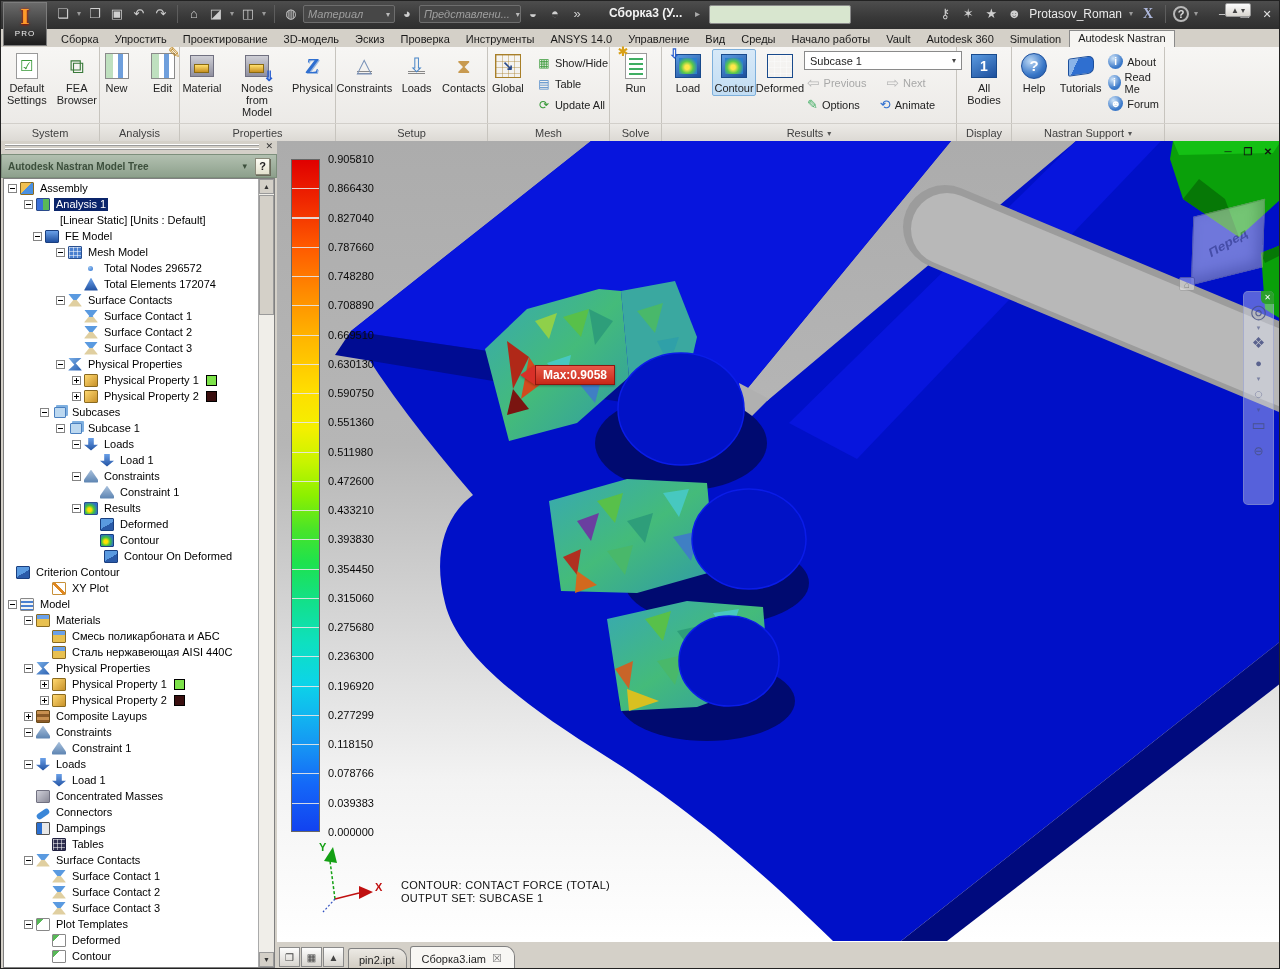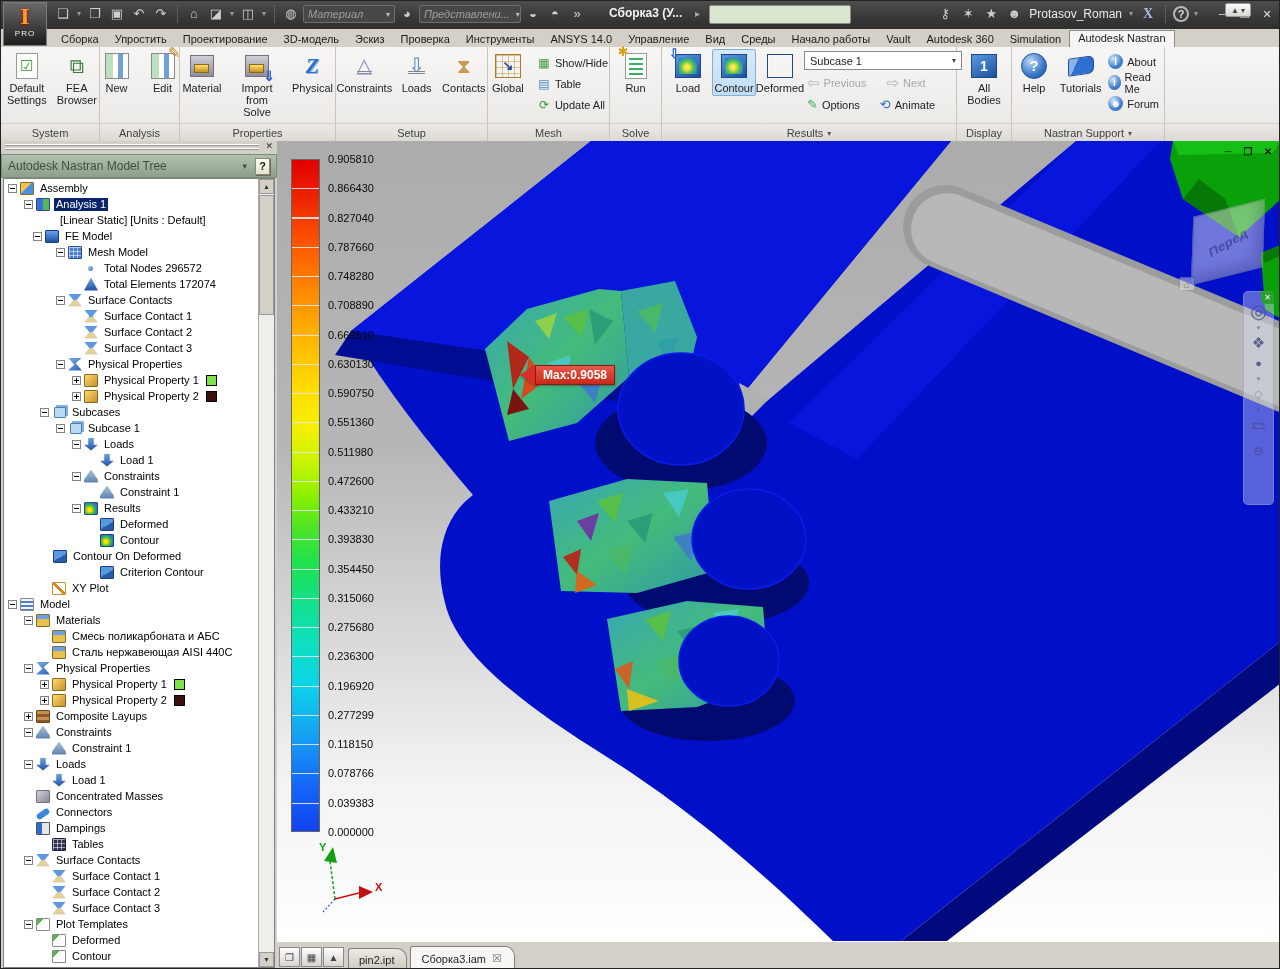--- a/index.html
+++ b/index.html
@@ -76,21 +76,21 @@
   .ga-en{color:#3fae62;font-size:13px;}
   .ga-blue{color:#2f6fd0;font-size:13px;}
 
   
   .lpanel{position:absolute;left:0;top:140px;width:276px;height:829px;background:#d4d0c8;}
   .ptop{position:relative;height:13px;}
   .ptop .grip{position:absolute;left:4px;right:18px;top:3px;height:2px;border-top:1px solid #fff;border-bottom:1px solid #9a9a9a;}
   .ptop .grip2{position:absolute;left:4px;right:18px;top:7px;height:2px;border-top:1px solid #fff;border-bottom:1px solid #9a9a9a;}
   .ptop .px{position:absolute;right:4px;top:0px;font-size:9px;color:#333;}
   .phdr{position:relative;height:24px;background:linear-gradient(#b2c0b0,#8da08c);display:flex;align-items:center;padding:0 6px;border:1px solid #7d8f7c;}
-  .phdr .t{font-size:12px;font-weight:normal;color:#3c4f3c;flex:1;}
+  .phdr .t{font-size:10px;font-weight:bold;color:#3c4f3c;flex:1;}
   .phdr .car{font-size:9px;color:#3c4f3c;margin-right:8px;}
   .phdr .hlp{width:15px;height:17px;background:linear-gradient(#fdfdf4,#e4e2cf);border:1px solid #8a8a7a;font-size:11px;font-weight:bold;color:#222;display:flex;align-items:center;justify-content:center;box-shadow:1px 1px 0 #6a6a5a;}
   .treewrap{position:absolute;left:2px;top:37px;width:272px;height:790px;background:#fff;border:1px solid #808080;overflow:hidden;}
   .treerows{position:absolute;left:0;top:1px;right:16px;}
   .trow{height:16px;display:flex;align-items:center;white-space:nowrap;font-size:11px;color:#000;}
   .trow .lbl{padding:0 2px;line-height:13px;}
   .trow.sel .lbl{background:#0a246a;color:#fff;}
   .exp{width:9px;height:9px;border:1px solid #848484;background:#fff;position:relative;flex:none;margin-right:3px;}
   .exp::before{content:"";position:absolute;left:1px;right:1px;top:3px;height:1px;background:#000;}
   .exp.plus::after{content:"";position:absolute;top:1px;bottom:1px;left:3px;width:1px;background:#000;}
@@ -275,21 +275,21 @@
       <div class="bbtn">
         <span class="bicon">
             <span class="ic-matbox"></span>
           </span>
         <span>Material</span>
       </div>
       <div class="bbtn" style="max-width:62px;">
         <span class="bicon">
             <span class="ic-matbox imp"></span>
           </span>
-        <span>Import from Solve</span>
+        <span>Nodes from Model</span>
       </div>
       <div class="bbtn">
         <span class="bicon">
             <span class="ic-z">Z</span>
           </span>
         <span>Physical</span>
       </div>
     </div>
     <div class="rgroup" style="width:152px;">
       <div class="bbtn">
@@ -584,26 +584,26 @@
           <div class="trow" style="padding-left: 84px;">
             <span class="expspace"></span>
             <span class="ti ti-cube"></span>
             <span class="lbl">Deformed</span>
           </div>
           <div class="trow" style="padding-left: 84px;">
             <span class="expspace"></span>
             <span class="ti ti-contourcube"></span>
             <span class="lbl">Contour</span>
           </div>
-          <div class="trow" style="padding-left: 37px;">
+          <div class="trow" style="padding-left: 88px;">
             <span class="expspace"></span>
             <span class="ti ti-cube"></span>
             <span class="lbl">Contour On Deformed</span>
           </div>
-          <div class="trow" style="padding-left: 84px;">
+          <div class="trow" style="">
             <span class="expspace"></span>
             <span class="ti ti-cube"></span>
             <span class="lbl">Criterion Contour</span>
           </div>
           <div class="trow" style="padding-left: 36px;">
             <span class="expspace"></span>
             <span class="ti ti-xyplot"></span>
             <span class="lbl">XY Plot</span>
           </div>
           <div class="trow" style="padding-left: 4px;">
@@ -862,20 +862,24 @@
           <span class="legval" style="top: 637.72px;">0.039383</span>
           <span class="legval" style="top: 666.98px;">0.000000</span>
         </div>
     </div>
 
     <div class="maxflag">
       <span class="arr"></span>
       <span class="box">Max:0.9058</span>
     </div>
 
+    <div class="vtexts">
+      <div>CONTOUR: CONTACT FORCE (TOTAL)</div>
+      <div>OUTPUT SET: SUBCASE 1</div>
+    </div>
 
     <div class="mdictl">
       <span>─</span>
       <span>❐</span>
       <span>✕</span>
     </div>
 
     <div class="vcube">
       <div class="face">
         <span>Перед</span>

